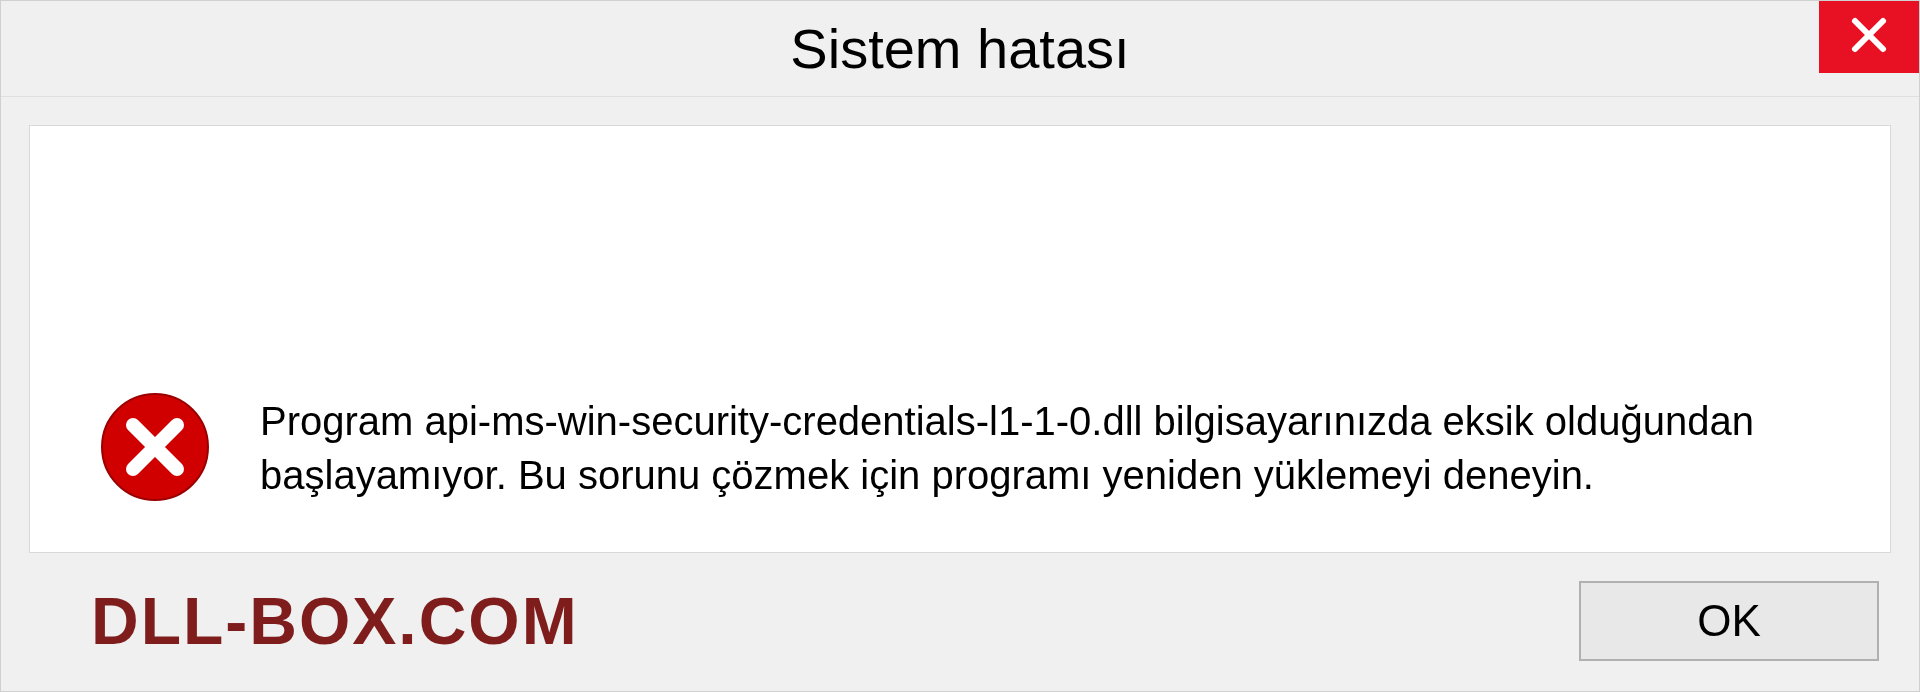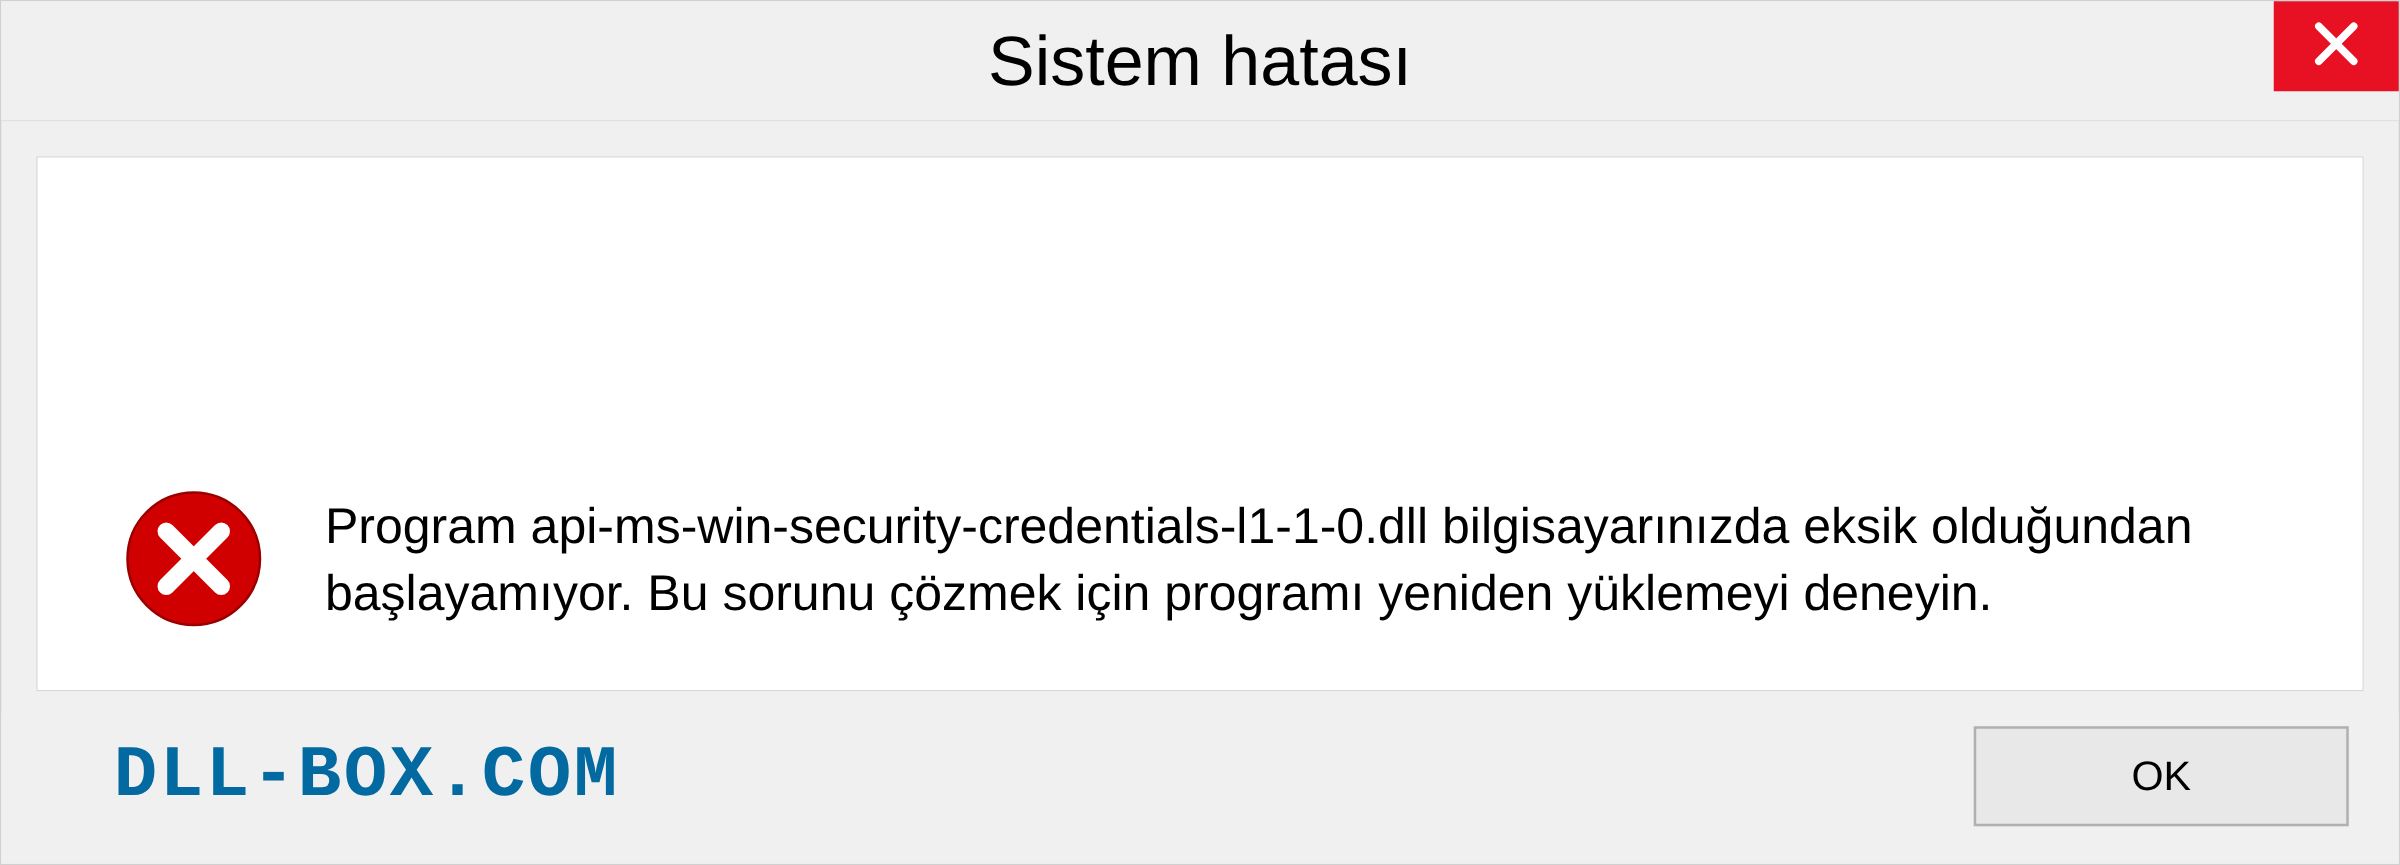--- a/index.html
+++ b/index.html
@@ -91,33 +91,33 @@
     .footer {
       height: 120px;
       background: #f0f0f0;
       display: flex;
       align-items: center;
       justify-content: space-between;
       padding: 0 40px 20px 90px;
     }
     
     .watermark {
-      font-size: 58px;
+      font-size: 66px;
       font-weight: 800;
-      color: #0369a1;
+      color: #7f1d1d;
       letter-spacing: 2px;
-      font-family: Liberation Mono, monospace;
+      font-family: Liberation Sans, sans-serif;
     }
     
     .ok-button {
       width: 300px;
       height: 80px;
       background: #e8e8e8;
       border: 2px solid #b0b0b0;
-      font-size: 33px;
+      font-size: 44px;
       color: #000000;
       cursor: pointer;
       display: flex;
       align-items: center;
       justify-content: center;
       font-family: inherit;
     }
   </style>
 </head>
 <body>

